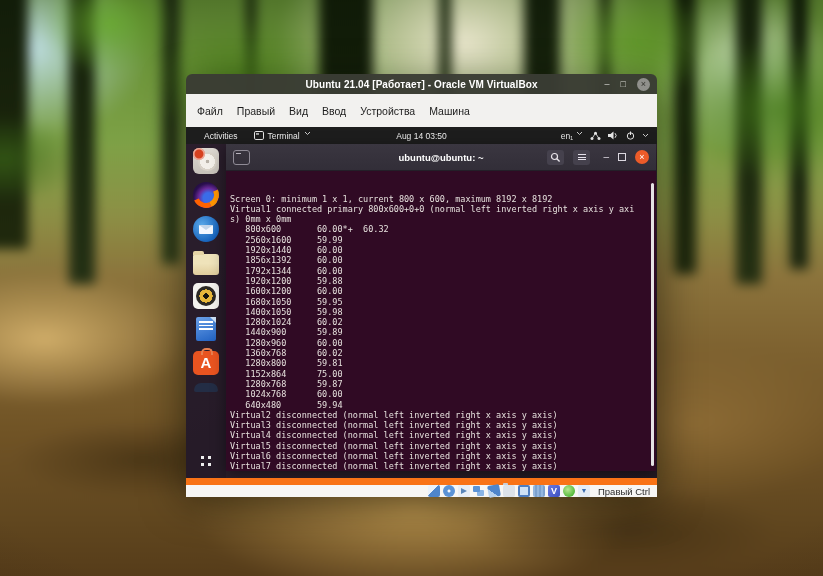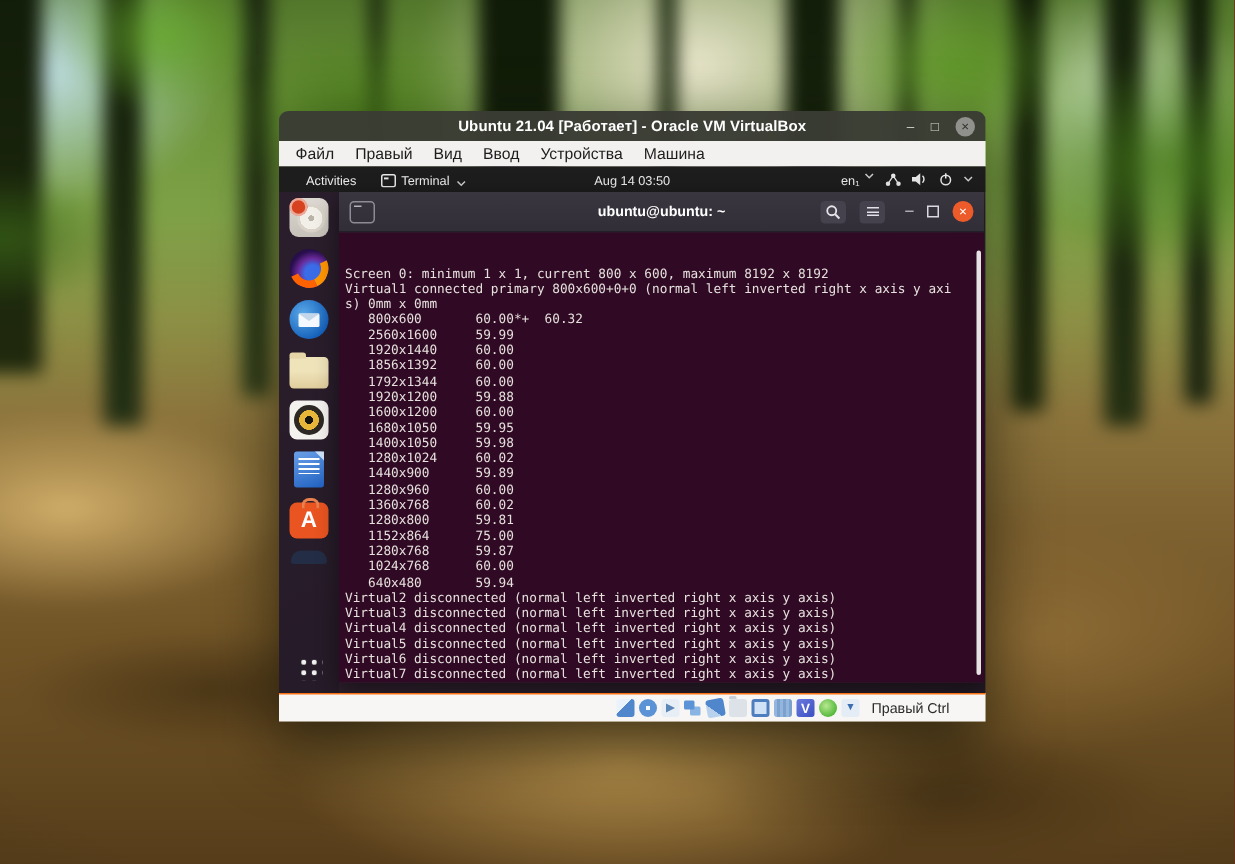--- a/index.html
+++ b/index.html
@@ -1,16 +1,16 @@
 <!DOCTYPE html>
 <html><head>
 <meta charset="utf-8">
 <style>
   html,body{margin:0;padding:0;background:#222;}
-  .stage{position:relative;width:823px;height:576px;overflow:hidden;font-family:"Liberation Sans",sans-serif;background:#c2410c;}
+  .stage{position:relative;width:823px;height:576px;overflow:hidden;font-family:"Liberation Sans",sans-serif;background:#f97316;}
 
   
   .bg{position:absolute;inset:-16px;filter:blur(6px) saturate(1.08);}
   .bg-base{position:absolute;inset:0;background:
     radial-gradient(170px 130px at 45px 65px, rgba(198,226,236,.95), transparent 70%),
     radial-gradient(270px 200px at 480px 60px, rgba(238,233,212,.95), transparent 70%),
     radial-gradient(130px 120px at 760px 85px, rgba(208,228,198,.85), transparent 70%),
     radial-gradient(210px 95px at 60px 355px, rgba(220,186,120,.85), transparent 70%),
     radial-gradient(320px 130px at 430px 525px, rgba(202,164,94,.75), transparent 70%),
     radial-gradient(230px 110px at 710px 440px, rgba(152,118,64,.65), transparent 70%),
@@ -35,28 +35,28 @@
     background-position:85px 0,178px 0,262px 0,335px 0,455px 0,540px 0,615px 0,690px 0,752px 0,806px 0,0 0;}
   .bg-vignette{position:absolute;inset:0;background:radial-gradient(125% 125% at 50% 42%, transparent 55%, rgba(18,14,6,.38) 100%);}
 
   
   .vbox{position:absolute;left:186px;top:74px;width:471px;height:407px;box-shadow:0 16px 44px rgba(8,10,4,.6);border-radius:6px 6px 0 0;display:flex;flex-direction:column;}
   .titlebar{height:20px;background:rgba(58,60,52,.97);border-radius:6px 6px 0 0;display:flex;align-items:center;justify-content:center;position:relative;flex:0 0 auto;}
   .title{color:#ffffff;font-size:10px;font-weight:bold;letter-spacing:.1px;}
   .tb-btns{position:absolute;right:7px;top:0;height:100%;display:flex;align-items:center;gap:11px;}
   .tb-btn{color:#d8d8d4;font-size:9px;line-height:9px;cursor:default;}
   .tb-close{width:13px;height:13px;border-radius:50%;background:#90908c;color:#34342f;display:flex;align-items:center;justify-content:center;font-size:9px;line-height:9px;}
-  .menubar{height:17px;background:#f2f1ef;display:flex;align-items:center;padding:0 4px;flex:0 0 auto;text-align:center;}
+  .menubar{height:33px;background:#f2f1ef;display:flex;align-items:center;padding:0 4px;flex:0 0 auto;text-align:center;}
   .menu-item{font-size:10.5px;color:#1d1d1d;padding:0 7px;white-space:nowrap;}
 
   
   .vmscreen{position:relative;height:351px;background:linear-gradient(150deg,#3c2b3a 0%,#2d202d 55%,#241a24 100%);overflow:hidden;flex:0 0 auto;}
   .topbar{height:17px;background:#1d1d1d;display:flex;align-items:center;color:#ededed;font-size:8.5px;position:relative;padding:0 8px;}
   .tb-left{display:flex;gap:16px;align-items:center;margin-left:10px;}
-  .app-indicator{display:flex;align-items:flex-end;gap:4px;}
+  .app-indicator{display:flex;align-items:flex-start;gap:4px;}
   .clock{position:absolute;left:50%;transform:translateX(-50%);}
   .tb-right{margin-left:auto;display:flex;align-items:center;gap:7px;}
   .kbd-group{display:flex;align-items:flex-start;gap:3px;}
   .hbars{display:flex;flex-direction:column;gap:1.5px;}
   .hbars i{display:block;width:8px;height:1px;background:#e4e0ea;}
 
   .desktop{position:absolute;top:17px;left:0;right:0;bottom:0;padding-left:21px;}
   .dock{position:absolute;left:0;top:0;bottom:0;width:40px;background:rgba(36,25,39,.68);display:flex;flex-direction:column;align-items:center;padding:4px 0 4px;gap:8px;box-sizing:border-box;}
   .dock-item{flex:0 0 auto;position:relative;}
   [data-name="installer-dock-icon"]{width:26px;height:26px;border-radius:6px;background:linear-gradient(180deg,#ddd9d2,#c6c1b9);}
@@ -89,21 +89,21 @@
   .term-actions{margin-left:auto;display:flex;align-items:center;margin-right:7px;gap:9px;}
   .term-iconbtn{width:17px;height:15px;border-radius:3px;background:#45414d;display:flex;align-items:center;justify-content:center;}
   .t-min{color:#dcd8e0;font-size:10px;line-height:8px;margin-left:4px;}
   .t-max{width:8px;height:8px;border:1px solid #dcd8e0;box-sizing:border-box;}
   .t-close{width:14px;height:14px;border-radius:50%;background:#ec5b29;color:#fff;display:flex;align-items:center;justify-content:center;font-size:9px;line-height:9px;}
   .term-body{position:absolute;top:27px;bottom:0;left:0;right:0;background:#300a24;padding:2px 0 0 4px;white-space:pre;font-family:"DejaVu Sans Mono",monospace;font-size:8.5px;line-height:10.3px;color:#e6e1dd;overflow:hidden;box-sizing:border-box;}
   .tline{white-space:pre;}
   .term-scrollbar{position:absolute;right:2px;top:12px;bottom:5px;width:3px;background:rgba(245,245,245,.92);border-radius:2px;}
 
   
-  .statusbar{height:19px;background:#f7f6f4;border-top:1px solid #f97316;display:flex;align-items:center;justify-content:flex-end;padding:0 24px;gap:3px;flex:0 0 auto;box-sizing:border-box;}
+  .statusbar{height:19px;background:#f7f6f4;border-top:7px solid #f97316;display:flex;align-items:center;justify-content:flex-end;padding:0 7px;gap:3px;flex:0 0 auto;box-sizing:border-box;}
   .sicon{width:12px;height:12px;border-radius:2px;position:relative;flex:0 0 auto;}
   [data-name="harddisk-status-icon"]{background:linear-gradient(135deg,#eaf2fb 0 42%,#4f86cc 43% 100%);}
   [data-name="optical-status-icon"]{border-radius:50%;background:radial-gradient(circle,#f6fafe 0 18%,#5b93d6 19% 82%,#3b6db0 83% 100%);}
   [data-name="audio-status-icon"]{background:#e8eef5;}
   [data-name="audio-status-icon"]::after{content:"";position:absolute;left:3px;top:3px;border-top:3px solid transparent;border-bottom:3px solid transparent;border-left:6px solid #5b86b8;}
   [data-name="network-status-icon"]{background:transparent;}
   [data-name="network-status-icon"]::before{content:"";position:absolute;left:0;top:1px;width:7px;height:6px;background:#5b93d6;border-radius:1px;box-shadow:4px 4px 0 #8ab4e4;}
   [data-name="usb-status-icon"]{background:linear-gradient(45deg,#b8d2ee 0 38%,#4f86cc 39% 100%);transform:rotate(-10deg);}
   [data-name="sharedfolders-status-icon"]{background:#dde2e8;}
   [data-name="sharedfolders-status-icon"]::before{content:"";position:absolute;left:0;top:-2px;width:5px;height:2px;background:#c8cfd8;border-radius:1px 1px 0 0;}

